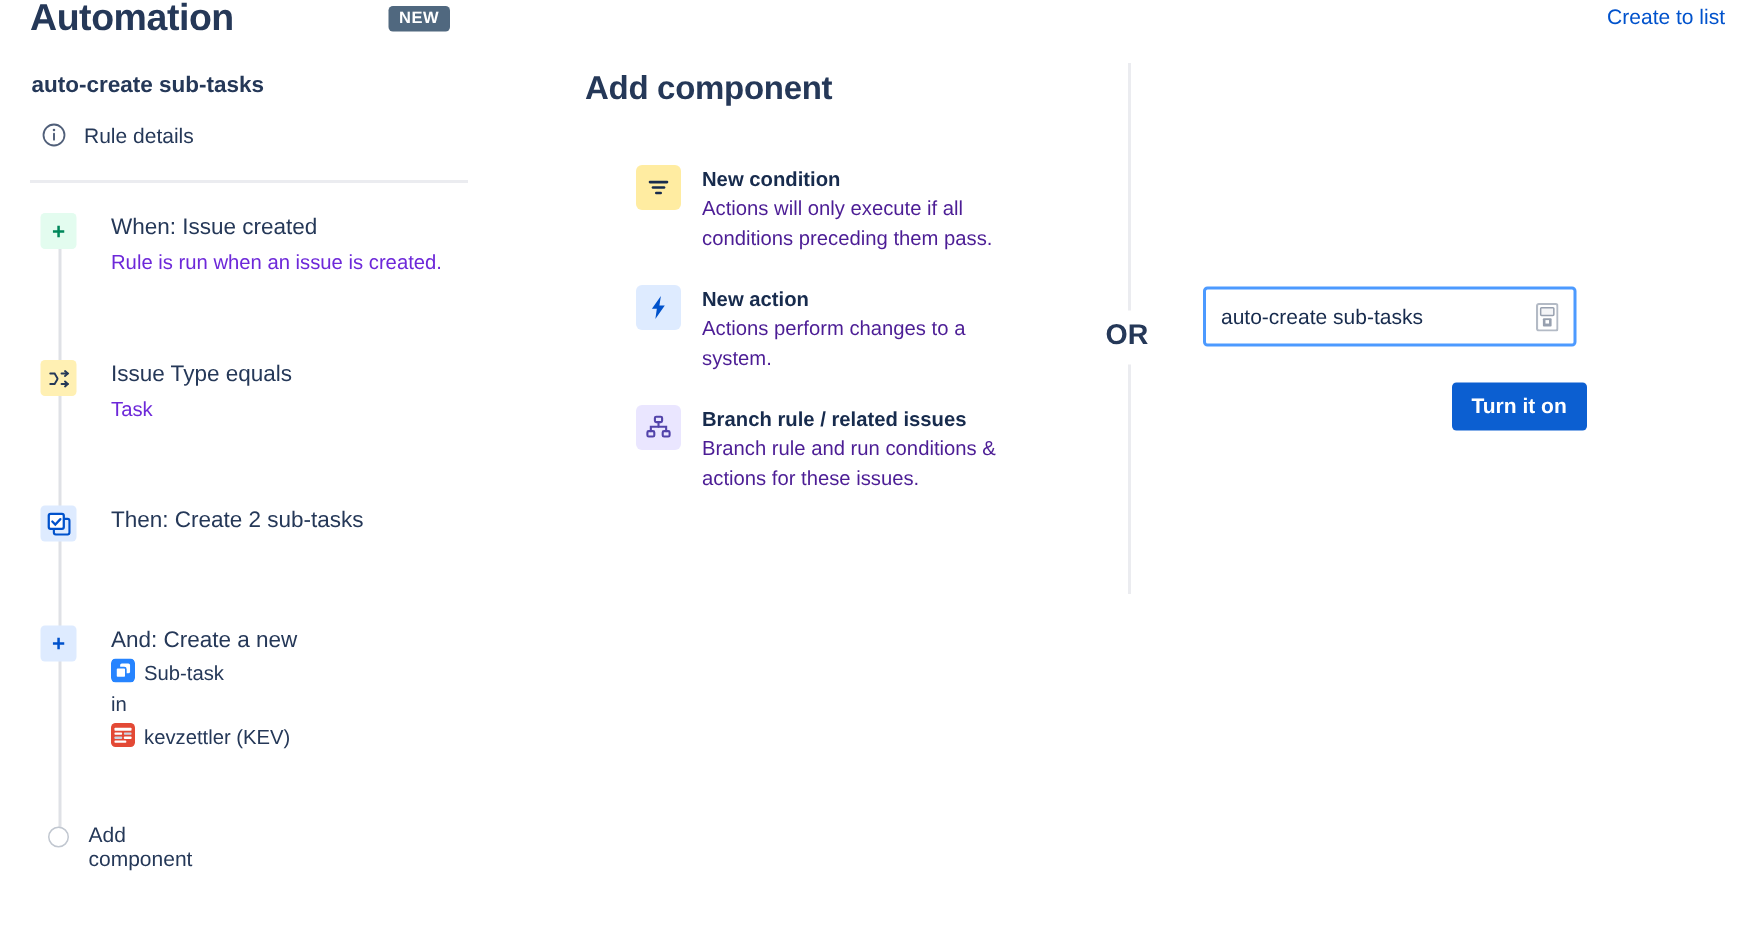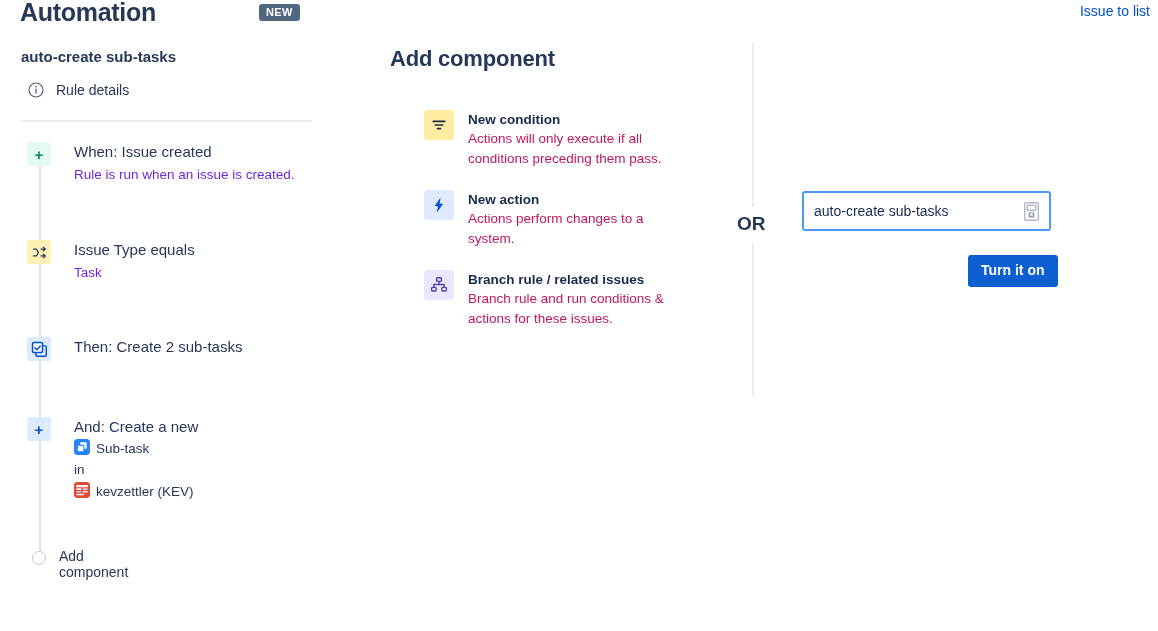--- a/index.html
+++ b/index.html
@@ -101,21 +101,21 @@
   }
   .comp-icon {
     width: 30px; height: 30px; border-radius: 4px; flex: 0 0 auto;
     display: flex; align-items: center; justify-content: center;
   }
   .comp-ic-condition { background: #ffeca1; }
   .comp-ic-action    { background: #deebff; }
   .comp-ic-branch    { background: #eae6ff; }
   .comp-text { width: 210px; }
   .comp-title { font-size: 13.5px; font-weight: bold; color: #172b4d; line-height: 19px; }
-  .comp-desc { font-size: 13.5px; color: #be185d; line-height: 20px; }
+  .comp-desc { font-size: 13.5px; color: #4c1d95; line-height: 20px; }
 
   
   .or-line-top {
     position: absolute; left: 752px; top: 42px; width: 2px; height: 165px; background: #ebecf0;
   }
   .or-line-bottom {
     position: absolute; left: 752px; top: 243px; width: 2px; height: 153px; background: #ebecf0;
   }
   .or-text {
     position: absolute; left: 735px; top: 212px;
@@ -151,21 +151,21 @@
     line-height: 1.1;
   }
 </style>
 </head>
 <body>
 
 <div id="root">
 
   <div class="page-title">Automation</div>
   <div class="new-badge">NEW</div>
-  <a class="return-link">Issue to list</a>
+  <a class="return-link">Create to list</a>
 
   <div class="sidebar">
 
     <div class="rule-name">auto-create sub-tasks</div>
 
     <div class="rule-details">
       <span>
         <svg class="info-icon" viewBox="0 0 16 16">
           <circle cx="8" cy="8" r="7" fill="none" stroke="#505f79" stroke-width="1.2"></circle>
           <circle cx="8" cy="4.6" r="0.85" fill="#505f79"></circle>

